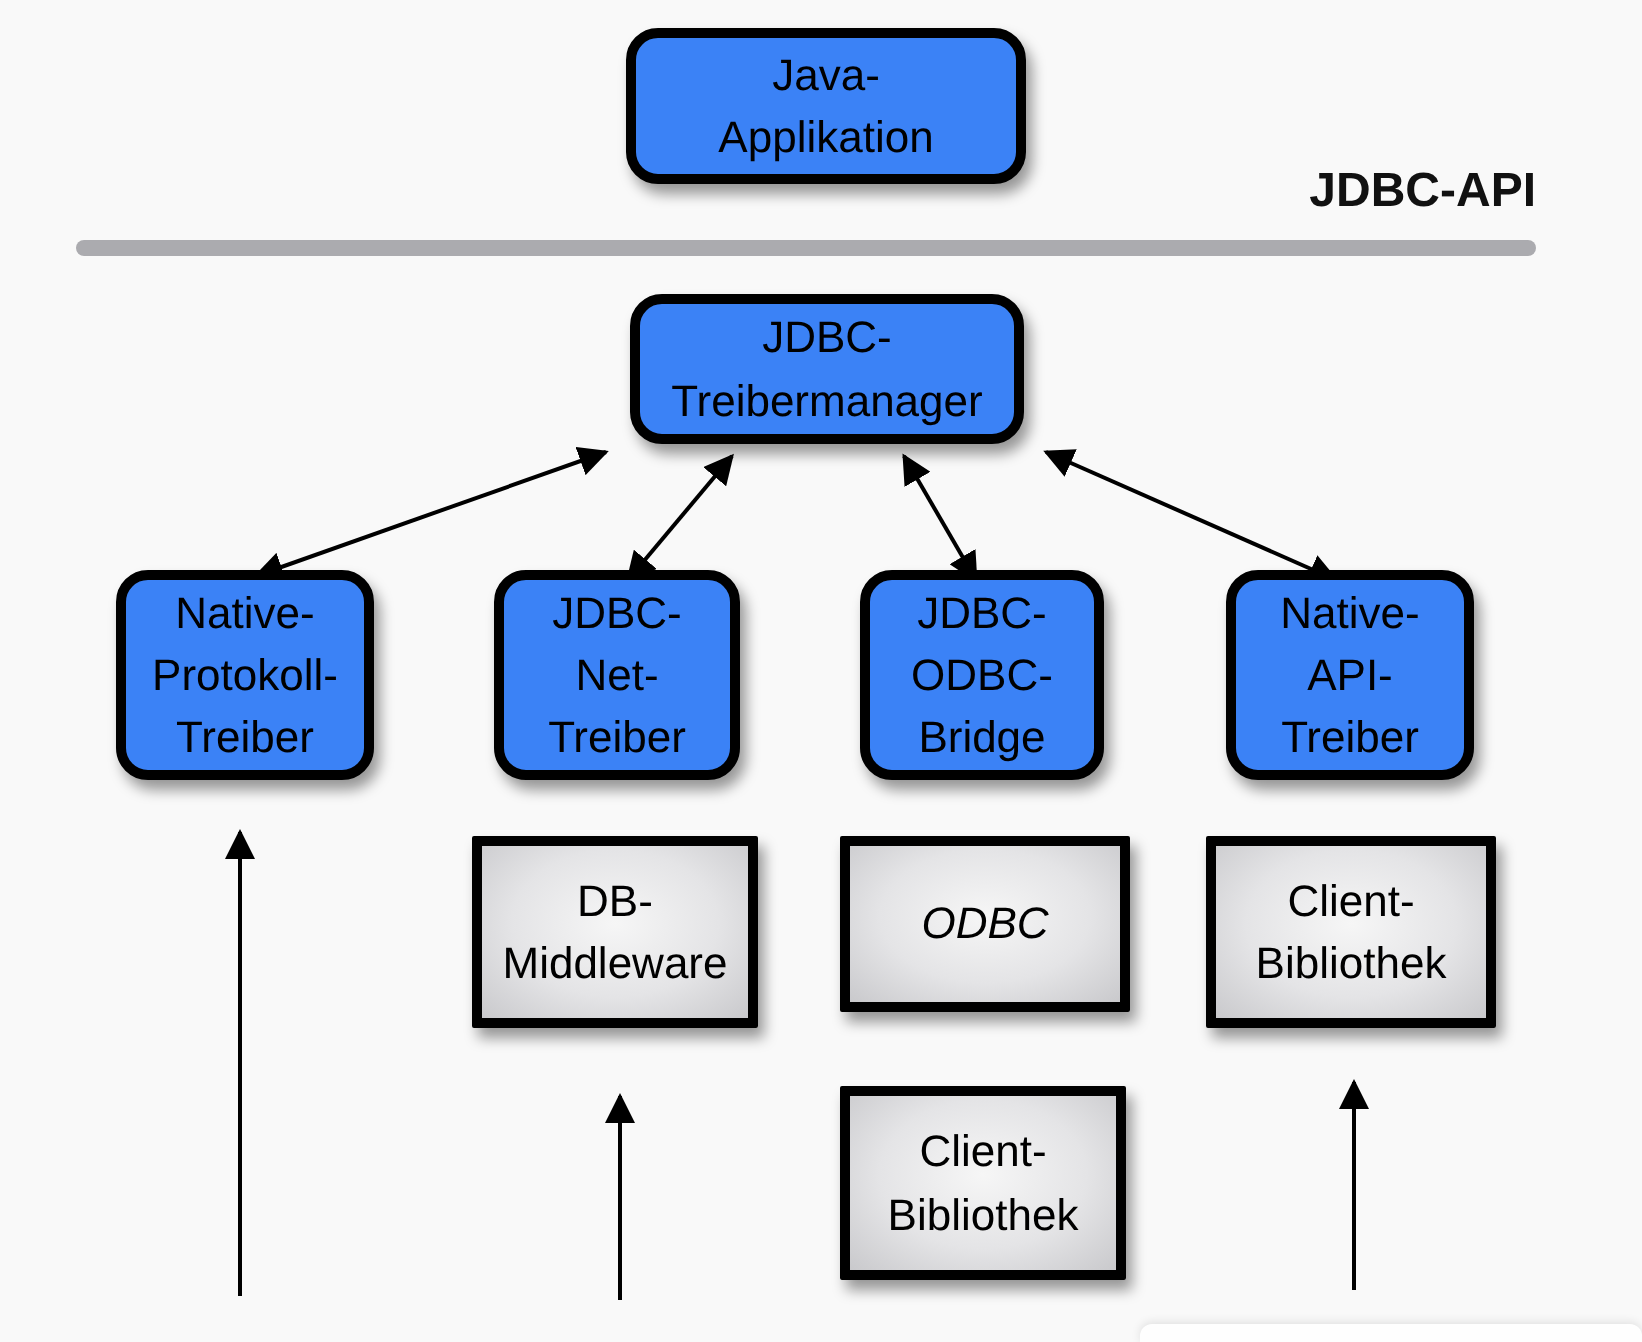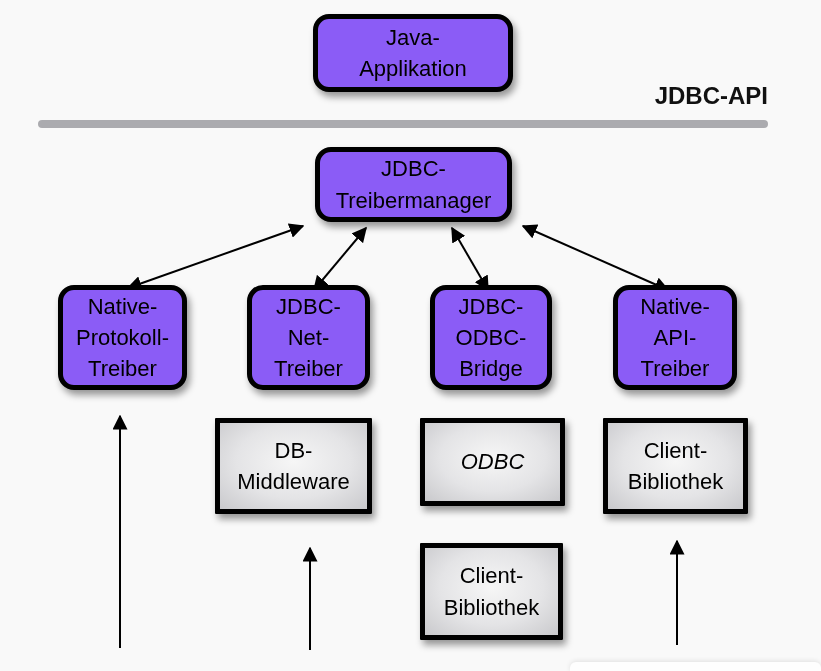--- a/index.html
+++ b/index.html
@@ -29,36 +29,36 @@
     align-items: center;
     justify-content: center;
     text-align: center;
     color: #000;
     font-size: 22px;
     line-height: 1.42;
     white-space: pre-line;
     z-index: 2;
   }
   .node-white {
-    background: #8b5cf6;
+    background: #3b82f6;
     border-radius: 16px;
     box-shadow: 3px 5px 7px rgba(0,0,0,0.40);
   }
   .node-gray {
     background: radial-gradient(ellipse at 50% 45%, #f6f6f6 0%, #e4e4e6 55%, #c9c9cc 100%);
     border-radius: 1px;
     box-shadow: 3px 5px 7px rgba(0,0,0,0.40);
   }
   #node-java-application   { left: 313px; top: 14px;  width: 200px; height: 78px; }
   #node-treibermanager     { left: 315px; top: 147px; width: 197px; height: 75px; }
   #node-native-protokoll   { left: 58px;  top: 285px; width: 129px; height: 105px; }
   #node-jdbc-net           { left: 247px; top: 285px; width: 123px; height: 105px; }
   #node-jdbc-odbc          { left: 430px; top: 285px; width: 122px; height: 105px; }
   #node-native-api         { left: 613px; top: 285px; width: 124px; height: 105px; }
-  #node-db-middleware      { left: 215px; top: 418px; width: 157px; height: 96px; }
+  #node-db-middleware      { left: 236px; top: 418px; width: 143px; height: 96px; }
   #node-odbc               { left: 420px; top: 418px; width: 145px; height: 88px; font-style: italic; }
   #node-client-bib-right   { left: 603px; top: 418px; width: 145px; height: 96px; }
   #node-client-bib-bottom  { left: 420px; top: 543px; width: 143px; height: 97px; }
   #jdbc-api-label {
     position: absolute;
     top: 82px;
     right: 53px;
     font-size: 24px;
     color: #111;
     z-index: 2;

